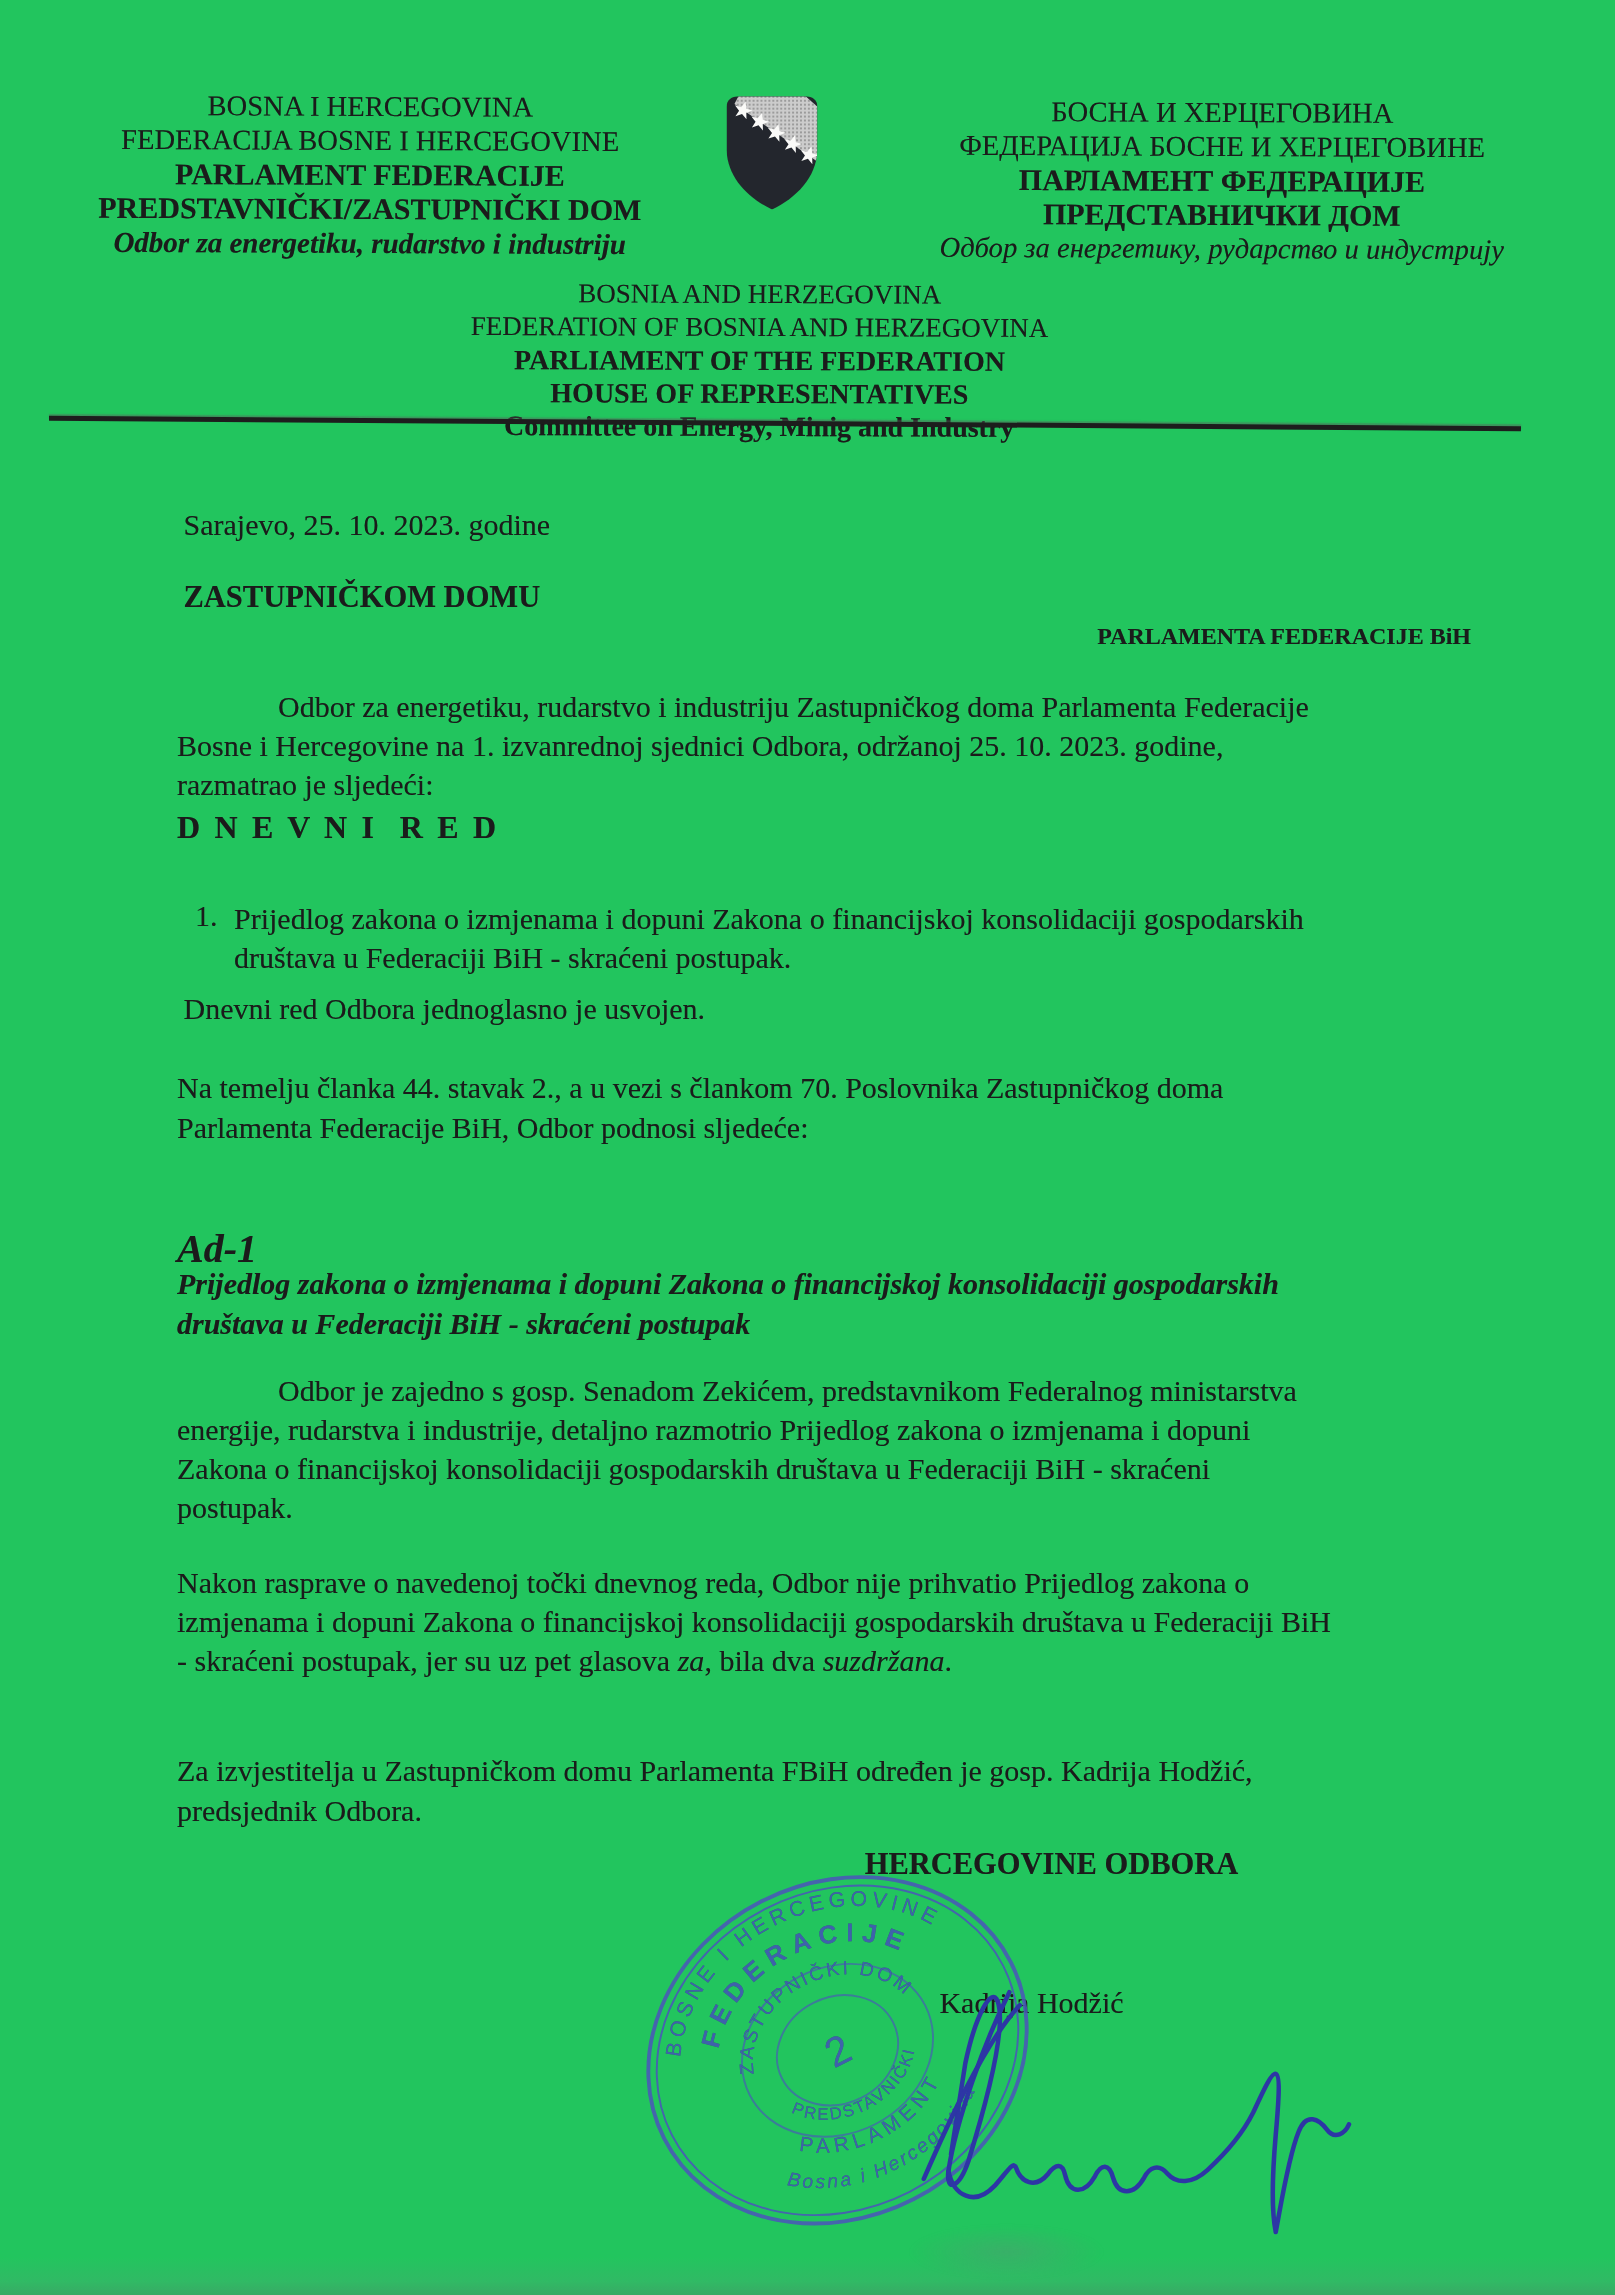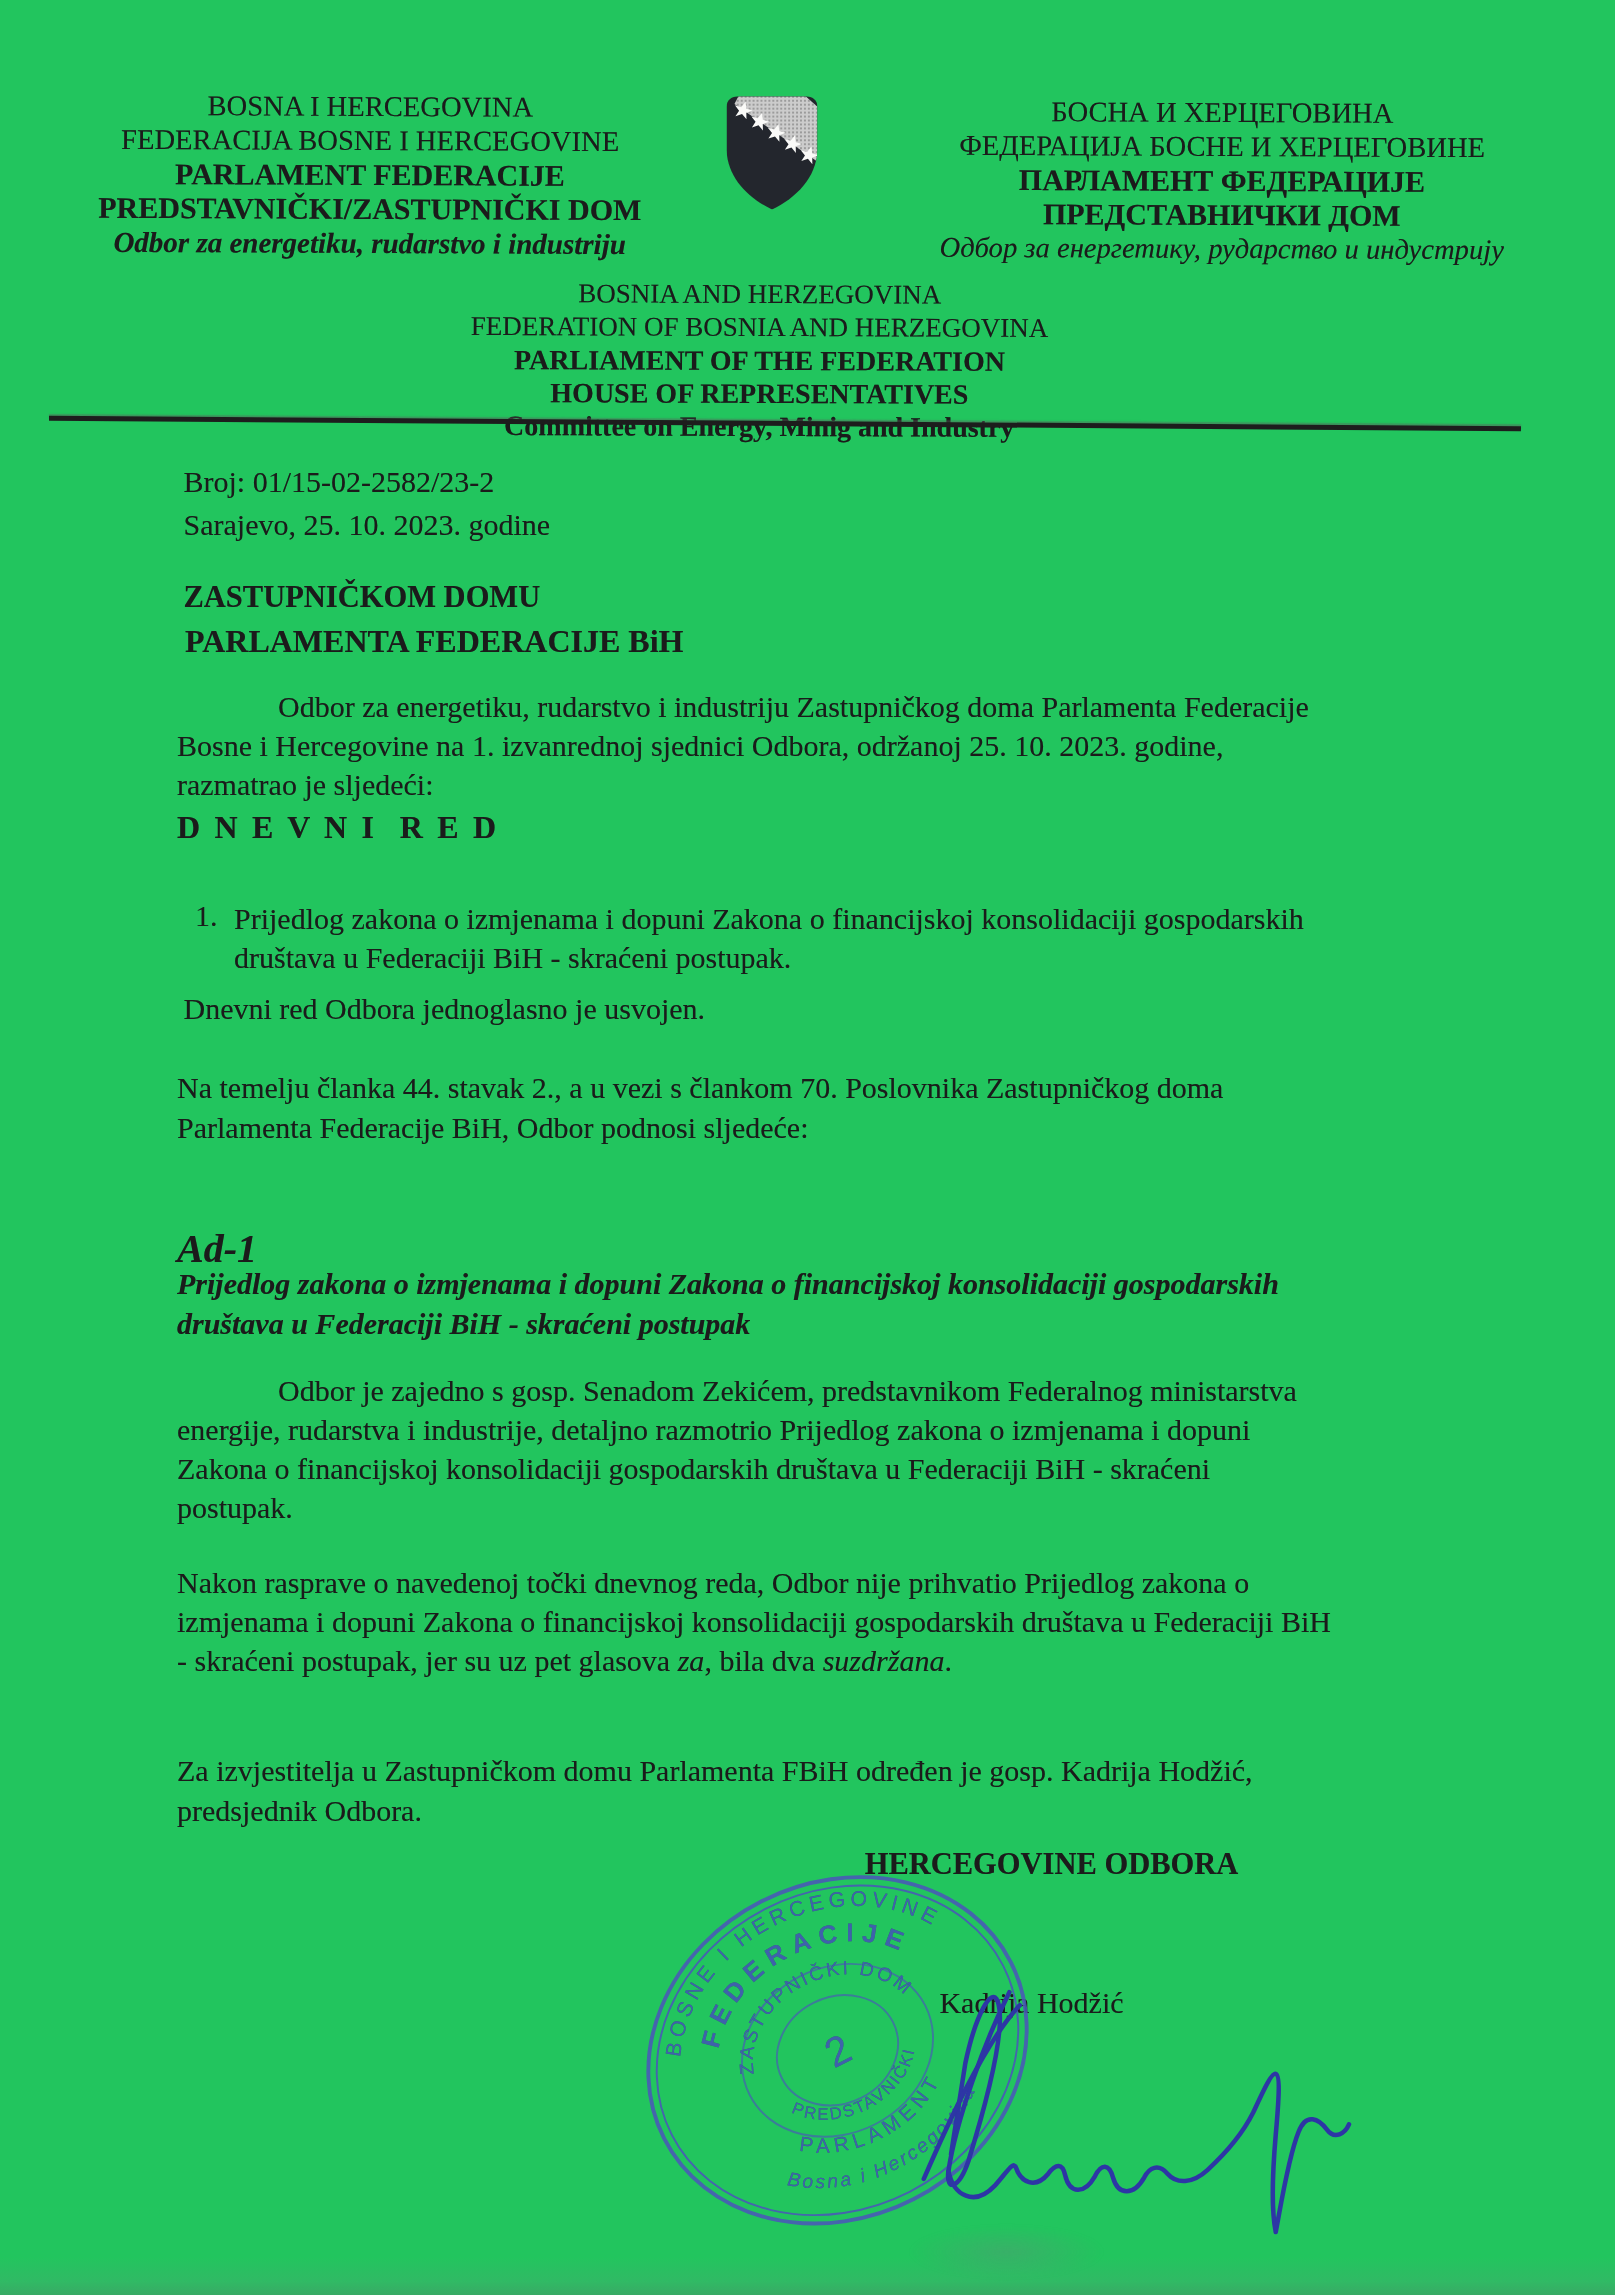--- a/index.html
+++ b/index.html
@@ -26,21 +26,21 @@
   .doc > *{position:absolute;left:0;width:100%;margin:0;}
   .body-p{font-size:30px;line-height:39px;text-align:justify;}
   .preline{white-space:pre-line;}
   .indent{text-indent:101px;}
   .bi{font-weight:bold;font-style:italic;}
   .center{text-align:left;}
   .heading{font-weight:bold;font-size:32px;letter-spacing:3.2px;white-space:pre;}
   .broj{top:465px;left:6.5px;font-size:30px;}
   .place{top:508px;left:6.5px;font-size:30px;}
   .addr1{top:580px;left:6.5px;font-size:30.5px;font-weight:bold;}
-  .addr2{top:623px;left:8px;font-size:32px;font-weight:bold;}
+  .addr2{top:623px;left:22px;font-size:24px;font-weight:bold;text-align:right;}
   .intro{top:687px;}
   .dnevni{top:809px;}
   .agenda{top:899px;}
   .agenda .num{position:absolute;left:18px;top:0;font-size:30px;}
   .agenda .itxt{display:block;margin-left:57px;font-size:30px;line-height:39px;text-align:left;}
   .adopted{top:992px;left:6.5px;font-size:30px;}
   .basis{top:1068px;line-height:40px;}
   .izvjesce{top:1181px;}
   .ad1{top:1225px;font-size:40px;}
   .adtitle{top:1264px;font-size:30px;line-height:40px;text-align:left;}
@@ -108,21 +108,20 @@
     <div class="e-reg">BOSNIA AND HERZEGOVINA</div>
     <div class="e-reg">FEDERATION OF BOSNIA AND HERZEGOVINA</div>
     <div class="e-bold">PARLIAMENT OF THE FEDERATION</div>
     <div class="e-bold">HOUSE OF REPRESENTATIVES</div>
     <div class="e-bold">Committee on Energy, Minig and Industry</div>
   </div>
 
   <div class="abs rule"></div>
 
   <div class="abs doc">
-    <p class="broj">Broj: 01/15-02-2582/23-2</p>
     <p class="place">Sarajevo, 25. 10. 2023. godine</p>
 
     <p class="addr1">ZASTUPNIČKOM DOMU</p>
     <p class="addr2">PARLAMENTA FEDERACIJE BiH</p>
 
     <p class="body-p preline indent intro">Odbor za energetiku, rudarstvo i industriju Zastupničkog doma Parlamenta Federacije
 Bosne i Hercegovine na 1. izvanrednoj sjednici Odbora, održanoj 25. 10. 2023. godine,
 razmatrao je sljedeći:</p>
 
     <p class="center heading dnevni">D N E V N I  R E D</p>

